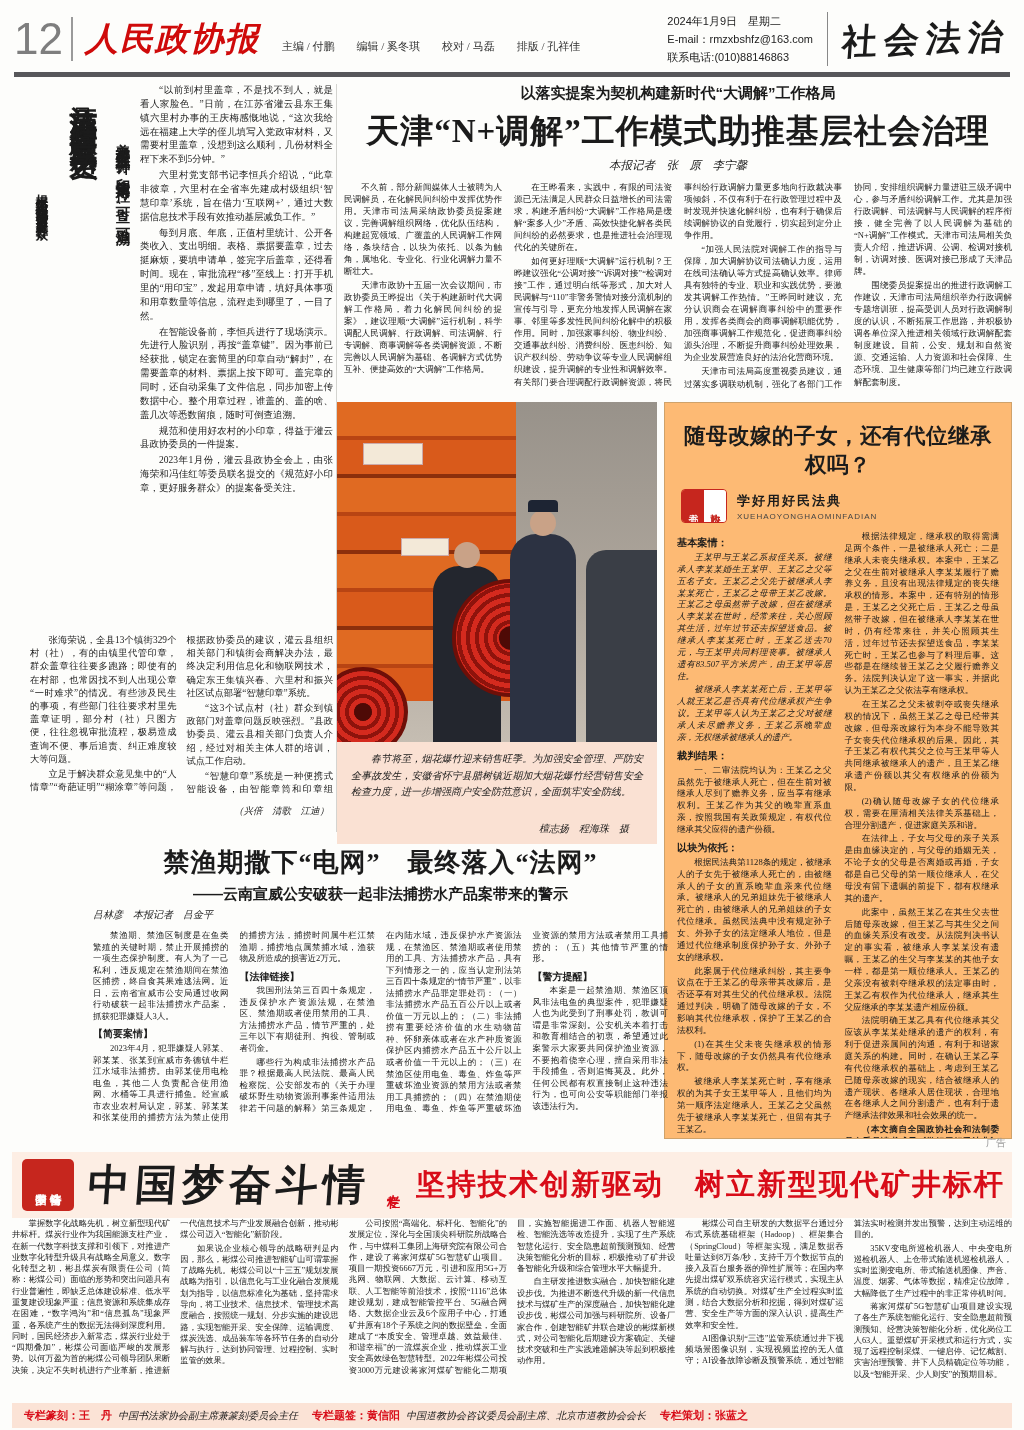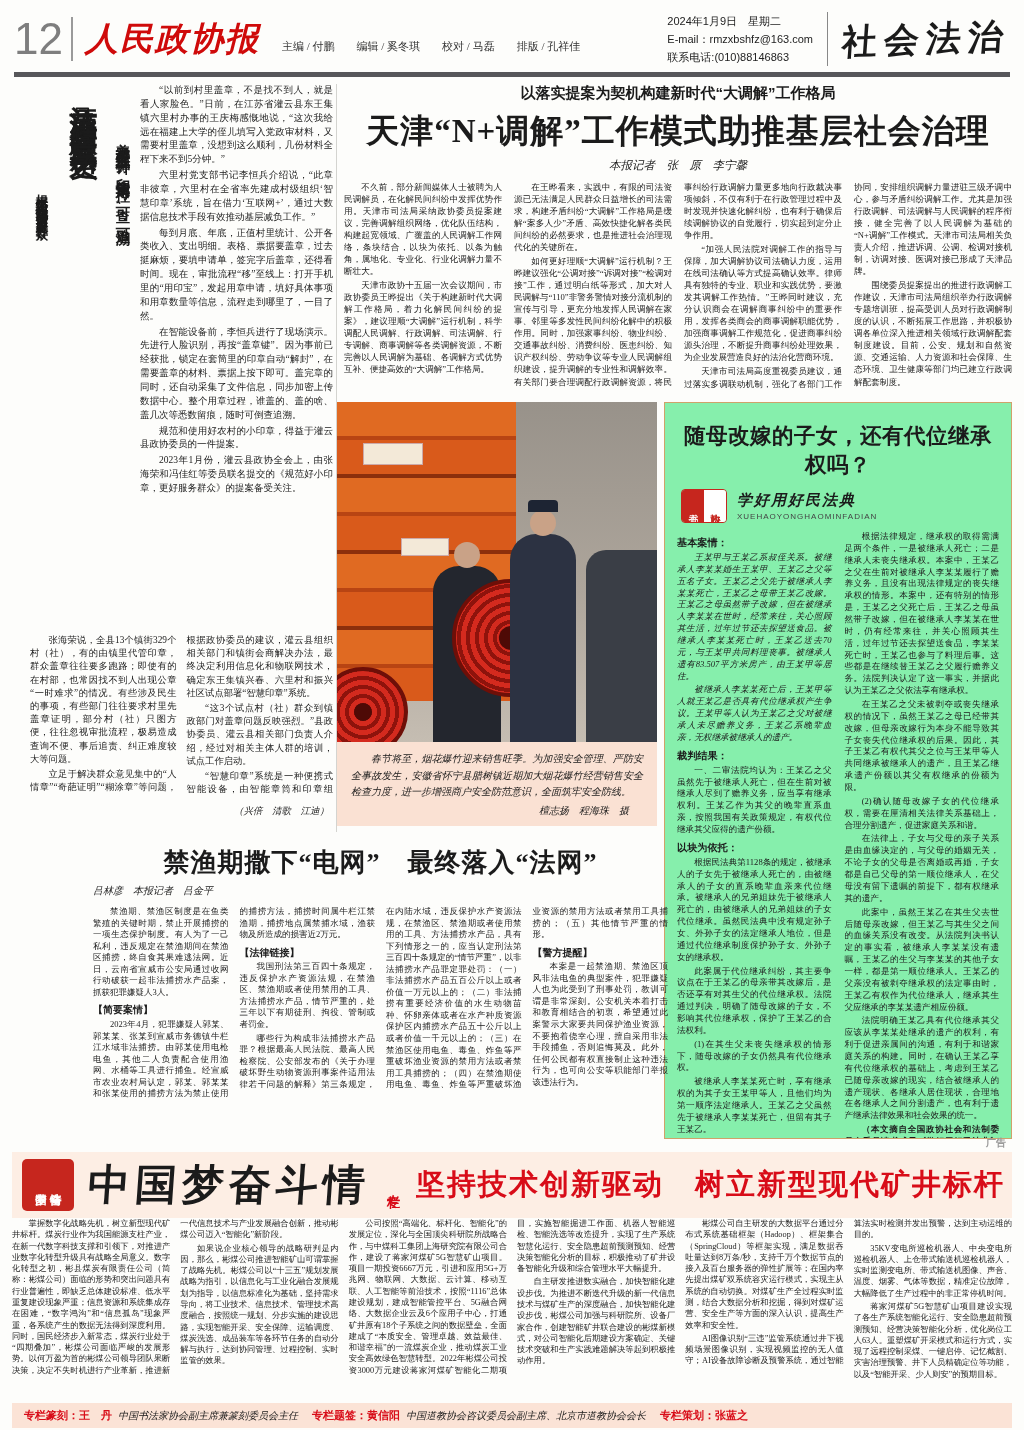--- a/index.html
+++ b/index.html
@@ -56,43 +56,43 @@
   .coil-small { left:-6%; top:78%; width:90px; height:90px; }
   .coil::after { content:""; position:absolute; left:50%; top:50%; width:22%; height:22%; transform:translate(-50%,-50%); border-radius:50%; background:#4e0a06; }
   .figure { position:absolute; bottom:0; border-radius:26px 26px 0 0; }
   .fig-head { position:absolute; top:-24px; left:50%; transform:translateX(-50%); width:26px; height:26px; border-radius:50%; background:#c9a287; }
   .fig-left { left:30%; width:68px; height:176px; background:#23262e; }
   .fig-police { left:54%; width:66px; height:208px; background:#2c3242; }
   .fig-cap { position:absolute; top:-34px; left:50%; transform:translateX(-50%); width:30px; height:12px; border-radius:4px 4px 0 0; background:#1d2433; }
   .fig-right { right:-4%; width:84px; height:192px; background:#3a3e46; border-radius:20px 0 0 0; }
   .caption { background:#fae1d3; padding:9px 14px 7px; font-size:10px; line-height:1.65; font-style:italic; }
   .caption .cap-text { text-indent:2em; text-align:justify; }
-  .caption .credit { text-align:right; font-style:italic; margin-top:2px; padding-right:14px; }
-
-  
-  .art-c { position:absolute; top:402px; left:664px; width:348px; height:737px; background:#86efac; border:1px solid #cfa26a; padding:10px 12px; overflow:hidden; }
+  .caption .credit { text-align:right; font-style:italic; margin-top:20px; padding-right:14px; }
+
+  
+  .art-c { position:absolute; top:402px; left:664px; width:348px; height:737px; background:#fdba74; border:1px solid #cfa26a; padding:10px 12px; overflow:hidden; }
   .c-title { text-align:center; font-size:21.5px; font-weight:900; margin:8px 0 10px; letter-spacing:0.5px; }
   .c-logo { display:flex; align-items:center; gap:10px; margin:0 0 8px 4px; }
   .c-seal { display:flex; width:46px; height:34px; border:1.5px solid #c6261e; border-radius:4px; overflow:hidden; flex:0 0 auto; }
   .c-seal .s1 { width:50%; background:#c6261e; color:#fff; font-size:10px; line-height:1.2; display:flex; align-items:center; justify-content:center; writing-mode:vertical-rl; text-orientation:upright; }
   .c-seal .s2 { width:50%; background:#fff; color:#c6261e; font-size:10px; display:flex; align-items:center; justify-content:center; writing-mode:vertical-rl; text-orientation:upright; font-weight:700; }
   .c-brand { font-family:"Liberation Sans",sans-serif; }
-  .c-brand-name { font-size:15px; font-weight:900; letter-spacing:2px;font-style:italic; }
+  .c-brand-name { font-size:13px; font-weight:900; letter-spacing:2px; }
   .c-brand-py { font-size:8px; letter-spacing:1px; color:#444; margin-top:2px; }
   .c-body { height:620px; column-count:2; column-gap:13px; font-size:8.6px; line-height:1.38; overflow:hidden; }
 
   
   .art-d { position:absolute; top:845px; left:93px; width:575px; }
   .d-title { text-align:center; font-size:26px; font-weight:900; letter-spacing:1px; }
   .d-sub { text-align:center; font-family:"Liberation Sans",sans-serif; font-size:15px; font-weight:700; margin-top:5px; }
   .d-byline { font-size:10px; font-style:italic; margin:4px 0 8px; }
   .d-body { height:208px; column-count:4; column-gap:11px; font-size:8.5px; line-height:1.36; overflow:hidden; }
 
   
-  .ad-label { position:absolute; top:1136px; right:18px; font-family:"Liberation Sans",sans-serif; font-size:10px; color:#999;font-weight:bold; }
+  .ad-label { position:absolute; top:1136px; right:18px; font-family:"Liberation Sans",sans-serif; font-size:10px; color:#999; }
   .banner { position:absolute; top:1152px; left:12px; width:1000px; }
   .banner-head { display:flex; align-items:center; gap:14px; background:#fdeee4; padding:5px 10px; height:66px; }
   .bn-seal { width:52px; height:52px; background:#c6261e; border-radius:5px; display:flex; justify-content:center; align-items:center; gap:2px; flex:0 0 auto; }
   .bn-seal span { writing-mode:vertical-rl; text-orientation:upright; color:#fff; font-size:11.5px; font-weight:700; line-height:1.1; }
   .bn-brand { font-size:42px; font-weight:900; letter-spacing:5px; transform:skewX(-4deg); white-space:nowrap; }
   .bn-col-label { writing-mode:vertical-rl; text-orientation:upright; color:#d80c18; font-weight:700; font-size:13px; letter-spacing:2px; }
   .bn-headline { flex:1; text-align:center; color:#d80c18; font-size:29px; font-weight:900; letter-spacing:2px; white-space:nowrap; }
   .banner-body { height:178px; column-count:6; column-gap:10px; font-size:8.3px; line-height:1.36; overflow:hidden; }
   .banner-footer { margin-top:7px; background:#fbe3d6; padding:5px 12px; display:flex; flex-wrap:wrap; align-items:baseline; gap:3px 14px; font-size:10px; }
   .credit-label { color:#d80c18; font-weight:700; font-family:"Liberation Sans",sans-serif; font-size:11px; font-style:normal; }
@@ -212,20 +212,21 @@
         <p class="para p">(2)确认随母改嫁子女的代位继承权，需要在厘清相关法律关系基础上，合理分割遗产，促进家庭关系和谐。</p>
         <p class="para p">在法律上，子女与父母的亲子关系是由血缘决定的，与父母的婚姻无关，不论子女的父母是否离婚或再婚，子女都是自己父母的第一顺位继承人，在父母没有留下遗嘱的前提下，都有权继承其的遗产。</p>
         <p class="para p">此案中，虽然王某乙在其生父去世后随母亲改嫁，但王某乙与其生父之间的血缘关系没有改变。从法院判决书认定的事实看，被继承人李某某没有遗嘱，王某乙的生父与李某某的其他子女一样，都是第一顺位继承人。王某乙的父亲没有被剥夺继承权的法定事由时，王某乙有权作为代位继承人，继承其生父应继承的李某某遗产相应份额。</p>
         <p class="para p">法院明确王某乙具有代位继承其父应该从李某某处继承的遗产的权利，有利于促进亲属间的沟通，有利于和谐家庭关系的构建。同时，在确认王某乙享有代位继承权的基础上，考虑到王某乙已随母亲改嫁的现实，结合被继承人的遗产现状、各继承人居住现状，合理地在各继承人之间分割遗产，也有利于遗产继承法律效果和社会效果的统一。</p>
         <p class="para b">（本文摘自全国政协社会和法制委员会委员读书成果《学好用好民法典》一书）</p>
       </div>
   </section>
 
   <section class="art-d">
     <h2 class="d-title">禁渔期撒下“电网”　最终落入“法网”</h2>
+    <div class="d-sub">——云南宣威公安破获一起非法捕捞水产品案带来的警示</div>
     <div class="d-byline">吕林彦　本报记者　吕金平</div>
     <div class="d-body">
         <p class="para p">禁渔期、禁渔区制度是在鱼类繁殖的关键时期，禁止开展捕捞的一项生态保护制度。有人为了一己私利，违反规定在禁渔期间在禁渔区捕捞，终自食其果难逃法网。近日，云南省宣威市公安局通过收网行动破获一起非法捕捞水产品案，抓获犯罪嫌疑人3人。</p>
         <p class="para h">【简要案情】</p>
         <p class="para p">2023年4月，犯罪嫌疑人郭某、郭某某、张某到宣威市务德镇牛栏江水域非法捕捞。由郭某使用电枪电鱼，其他二人负责配合使用渔网、水桶等工具进行捕鱼。经宣威市农业农村局认定，郭某、郭某某和张某使用的捕捞方法为禁止使用的捕捞方法，捕捞时间属牛栏江禁渔期，捕捞地点属禁捕水域，渔获物及所造成的损害近2万元。</p>
         <p class="para h">【法律链接】</p>
         <p class="para p">我国刑法第三百四十条规定，违反保护水产资源法规，在禁渔区、禁渔期或者使用禁用的工具、方法捕捞水产品，情节严重的，处三年以下有期徒刑、拘役、管制或者罚金。</p>
         <p class="para p">哪些行为构成非法捕捞水产品罪？根据最高人民法院、最高人民检察院、公安部发布的《关于办理破坏野生动物资源刑事案件适用法律若干问题的解释》第三条规定，在内陆水域，违反保护水产资源法规，在禁渔区、禁渔期或者使用禁用的工具、方法捕捞水产品，具有下列情形之一的，应当认定刑法第三百四十条规定的“情节严重”，以非法捕捞水产品罪定罪处罚：（一）非法捕捞水产品五百公斤以上或者价值一万元以上的；（二）非法捕捞有重要经济价值的水生动物苗种、怀卵亲体或者在水产种质资源保护区内捕捞水产品五十公斤以上或者价值一千元以上的；（三）在禁渔区使用电鱼、毒鱼、炸鱼等严重破坏渔业资源的禁用方法或者禁用工具捕捞的；（四）在禁渔期使用电鱼、毒鱼、炸鱼等严重破坏渔业资源的禁用方法或者禁用工具捕捞的；（五）其他情节严重的情形。</p>
         <p class="para h">【警方提醒】</p>
         <p class="para p">本案是一起禁渔期、禁渔区顶风非法电鱼的典型案件，犯罪嫌疑人也为此受到了刑事处罚，教训可谓是非常深刻。公安机关本着打击和教育相结合的初衷，希望通过此案警示大家要共同保护渔业资源，不要抱着侥幸心理，擅自采用非法手段捕鱼，否则追悔莫及。此外，任何公民都有权直接制止这种违法行为，也可向公安等职能部门举报该违法行为。</p>

